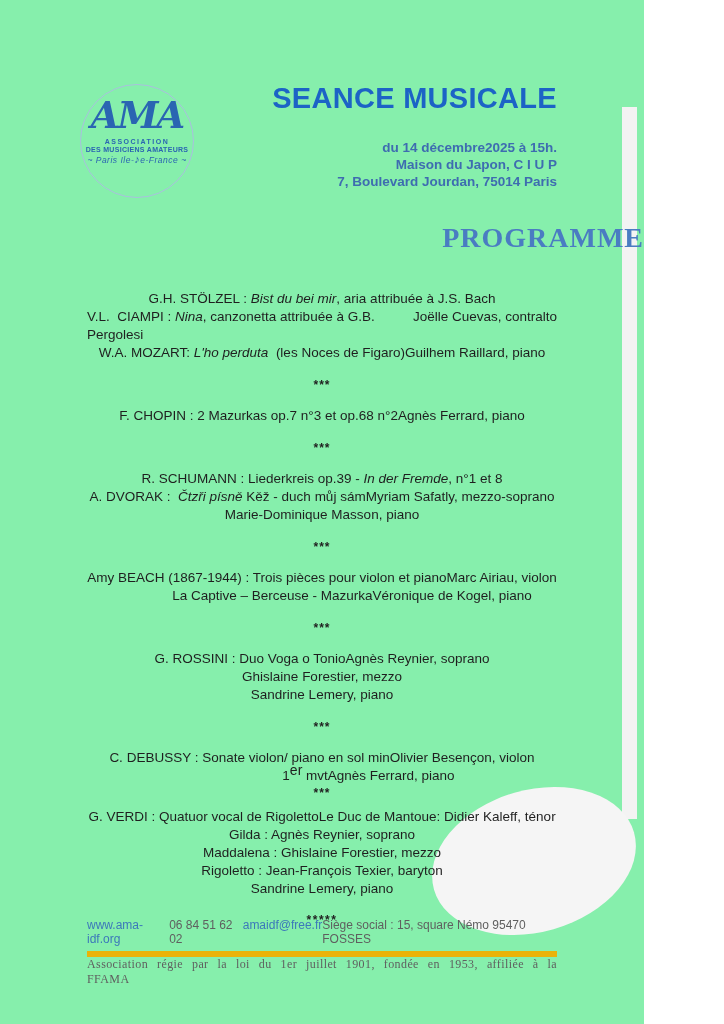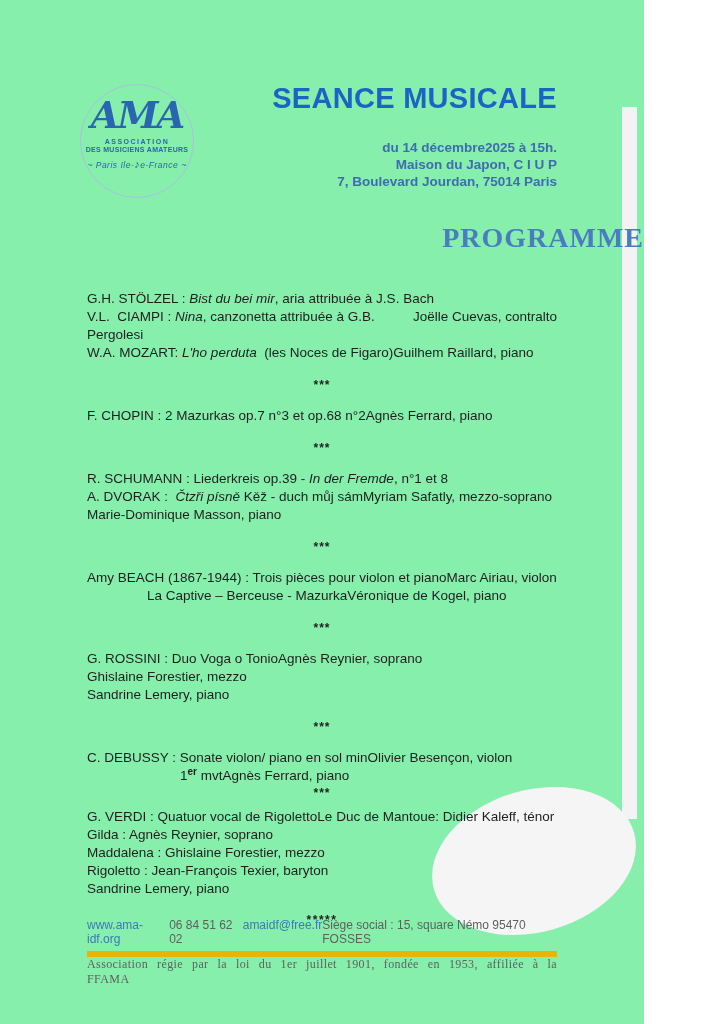--- a/index.html
+++ b/index.html
@@ -33,21 +33,21 @@
     text-align: center; color: #2a65b2; box-sizing: border-box;
   }
   .logo-monogram {
     font-family: "DejaVu Serif", serif;
     font-style: italic; font-weight: bold;
     font-size: 37px; line-height: 1; margin-top: 12px;
     letter-spacing: -2px; color: #2a65b2;
   }
   .logo-line1 { font-size: 7px; font-weight: bold; letter-spacing: 1.5px; margin-top: 4px; }
   .logo-line2 { font-size: 7px; font-weight: bold; letter-spacing: 0.3px; margin-top: 1px; }
-  .logo-arc   { font-size: 8.5px; font-style: italic; margin-top: 5px; letter-spacing: 0.5px; }
+  .logo-arc   { font-size: 8.5px; font-style: italic; letter-spacing: 0.5px; }
   .logo-arc .note { font-style: normal; font-size: 11px; }
 
   
   .header-right { position: absolute; top: 82px; right: 87px; text-align: right; }
   .page-title {
     font-size: 29px; font-weight: bold;
     color: var(--titleBlue, #1c63c6); letter-spacing: 0.3px;
   }
   .date-block {
     margin-top: 24px; font-size: 13.5px; font-weight: bold;
@@ -58,25 +58,25 @@
   .section-title {
     position: absolute; top: 222px; left: 0; right: 0;
     text-align: right;
     font-family: "Liberation Serif", serif;
     font-weight: bold; font-size: 28px; letter-spacing: 1px;
     color: var(--programmeBlue, #4a7cc2);
   }
 
   
   .program { position: absolute; top: 290px; left: 87px; right: 87px; font-size: 13.5px; }
-  .row { display: flex; justify-content: flex-start; line-height: 18px; }
+  .row { display: flex; justify-content: center; line-height: 18px; }
   .pl { white-space: pre-wrap; }
   .pr { white-space: pre-wrap; text-align: right; flex-shrink: 0; }
   .pl em { font-style: italic; }
-  .pl sup { font-size: 10px; vertical-align: super; line-height: 0; font-weight: bold; }
+  .pl sup { font-size: 14px; vertical-align: super; line-height: 0; }
   .sep {
     text-align: center; line-height: 17px;
     font-size: 12px; font-weight: bold; letter-spacing: 1px;
     margin: 15px 0 13px;
   }
   .sep.tight { margin: 0 0 6px; }
   .sep.final { margin-top: 14px; letter-spacing: 1.5px; }
 
   
   .footer { position: absolute; left: 87px; right: 87px; top: 918px; font-size: 12px; color: #5f5f5f; }

